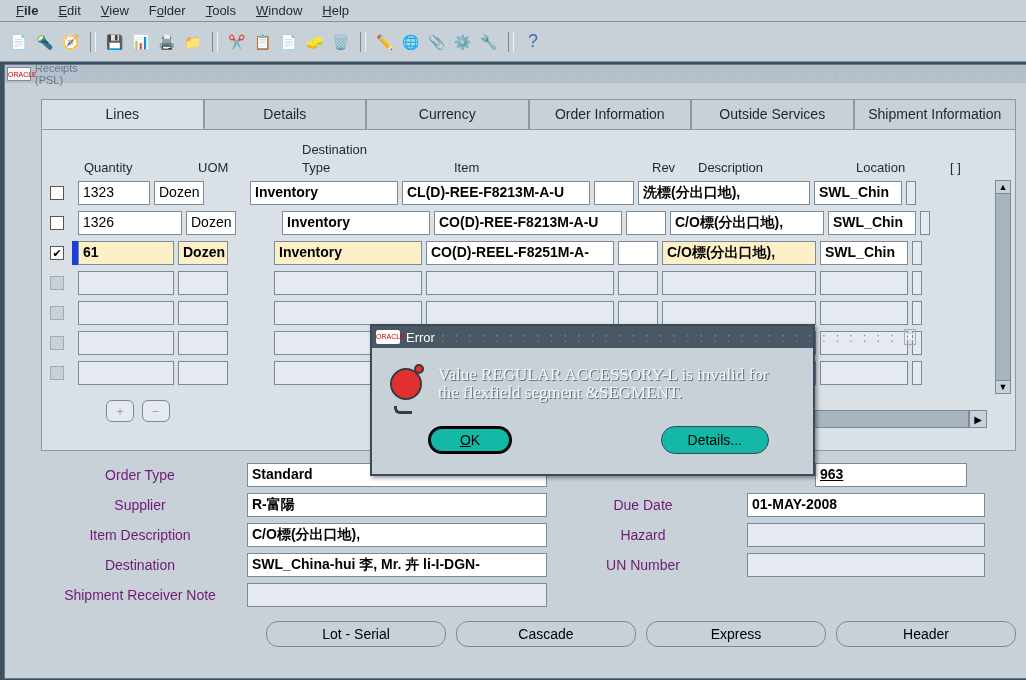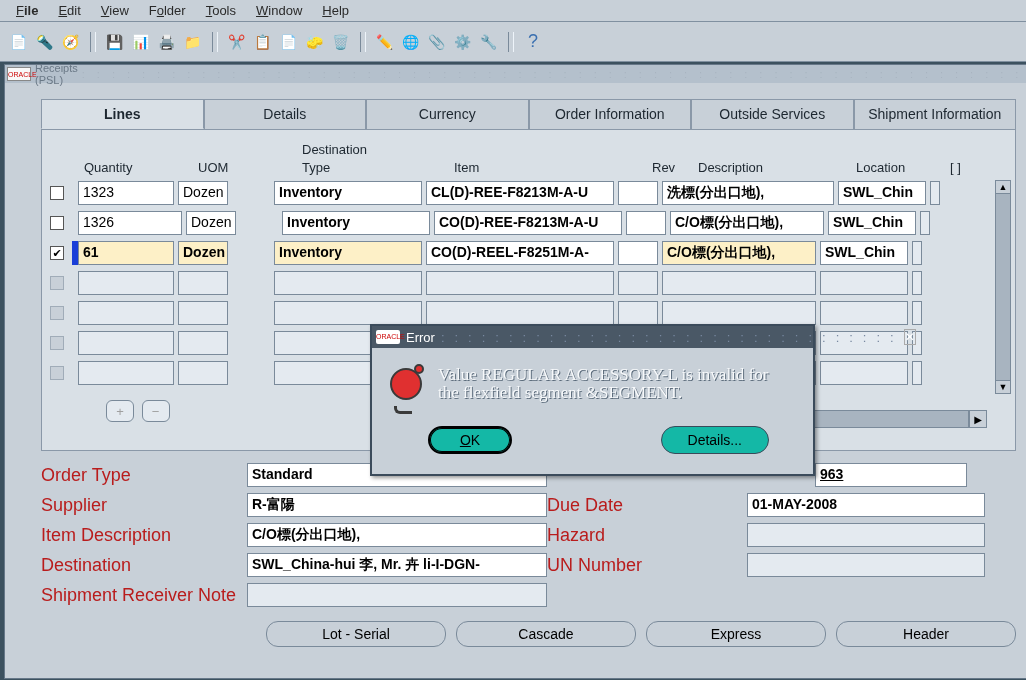--- a/index.html
+++ b/index.html
@@ -13,42 +13,42 @@
   .tbicon { width: 22px; height: 22px; display: inline-flex; align-items: center; justify-content: center; font-size: 14px; color: #3a5068; }
   .tbsep { width: 6px; height: 20px; border-left: 1px solid #7a8a9a; border-right: 1px solid #eef4fa; margin: 0 4px; }
 
   .mdi { position: absolute; left: 4px; top: 64px; right: 0; height: 615px; background: #c8d0d8; border: 1px solid #667788; border-right: none; }
   .mdi-title { height: 18px; background: #b4c0cc; display: flex; align-items: center; padding: 0 2px; font-size: 11px; color: #6a7886;}
   .mdi-title .spacer { flex: 1; }
   .mdi-title .oracle-logo { width: 24px; height: 14px; background: #f8f8f8; margin-right: 4px; font-size: 7px; color: #c00; text-align:center; line-height: 14px; border: 1px solid #888;}
 
   .tabrow { display: flex; margin: 16px 10px 0 36px; }
   .tab { flex: 1; padding: 6px 0; text-align: center; background: #c8d0d8; border: 1px solid #8a98a8; border-bottom: none; font-size: 14px; color: #1d2730; }
-  .tab.active { background: #d9e0e6; font-weight: bold; border-bottom: 1px solid #d9e0e6; }
+  .tab.active { background: #d9e0e6; font-weight: normal; border-bottom: 1px solid #d9e0e6; }
 
   .panel { margin: 0 10px 0 36px; background: #d9e0e6; border: 1px solid #8a98a8; padding: 8px 6px 12px 6px; position: relative; }
 
   .grid-zone { position: relative; }
   .colhead { position: absolute; font-size: 13px; color: #1d2730; }
 
   .rows { padding-top: 42px; }
   .row { display: flex; align-items: center; height: 26px; margin-bottom: 4px; }
   .chk { width: 14px; height: 14px; border: 1px solid #555; background: #fff; margin-left: 2px; margin-right: 8px; display:flex; align-items:center; justify-content:center; font-size:11px; color:#000;}
   .focusind { width: 6px; height: 24px; margin-right: 0; }
   .cell { height: 24px; background: #fff; border: 1px solid #7a8a9a; padding: 2px 4px; font-size: 14px; overflow: hidden; white-space: nowrap; margin-right: 4px;}
   .cell.sel { background: #fdf0c7; font-weight: bold; }
   .cell.empty { background: #e4eaf0; }
   .hscroll { display:flex; align-items:center; margin: 6px 0 0 254px;}
   .hscroll-arr { width:18px; height:18px; border:1px solid #7a8a9a; background:#c8d0d8; display:flex; align-items:center; justify-content:center; font-size:10px;}
   .hscroll-track { flex:1; height:18px; background:#a8b4c0; border:1px solid #7a8a9a; margin:0 0;}
   .smallbtn { width: 28px; height: 22px; border: 1px solid #7a8a9a; background: #e4eaf0; display:inline-flex; align-items:center; justify-content:center; margin-right:4px; color:#a0a0a0; border-radius: 6px;}
 
   .form-area { margin: 10px 10px 0 36px; }
   .form-row { display: flex; align-items: center; height: 28px; margin-bottom: 2px; }
-  .form-lbl { text-align: left; font-size: 18px; color: #b91c1c; }
+  .form-lbl { text-align: center; font-size: 14px; color: #701a75; }
   .form-inp { height: 24px; background: #fff; border: 1px solid #7a8a9a; padding: 2px 4px; font-size: 14px; overflow: hidden; white-space: nowrap;}
   .form-inp.ro { background: #e4eaf0; }
 
   .bottombtns { display: flex; justify-content: flex-end; gap: 10px; margin: 12px 10px 0 36px; }
   .bigbtn { width: 180px; height: 26px; border: 1px solid #7a8a9a; background: #c8d0d8; border-radius: 12px; font-size: 14px; display:flex; align-items:center; justify-content:center;}
 
   
   .vtrack { position:absolute; right:-2px; top: 42px; width: 16px; background:#a8b4c0; border:1px solid #7a8a9a;}
   .varr { width:14px; height:14px; background:#c8d0d8; border:1px solid #7a8a9a; font-size:9px; display:flex; align-items:center; justify-content:center;}
 
@@ -139,21 +139,21 @@
       <span class="colhead" style="left:604px; top:22px;">Rev</span>
       <span class="colhead" style="left:650px; top:22px;">Description</span>
       <span class="colhead" style="left:808px; top:22px;">Location</span>
       <span class="colhead" style="left:902px; top:22px;">[  ]</span>
 
       <div class="rows">
 
         <div class="row">
           <div class="chk"></div>
           <div class="focusind"></div>
-          <div class="cell" style="width:96px;">1323</div>
+          <div class="cell" style="width:72px;">1323</div>
           <div class="cell" style="width:50px;">Dozen</div>
           <div style="width:42px;"></div>
           <div class="cell" style="width:148px; font-weight:bold;">Inventory</div>
           <div class="cell" style="width:188px; font-weight:bold;">CL(D)-REE-F8213M-A-U</div>
           <div class="cell" style="width:40px;"></div>
           <div class="cell" style="width:172px; font-weight:bold;">洗標(分出口地), </div>
           <div class="cell" style="width:88px; font-weight:bold;">SWL_Chin</div>
           <div class="tickcol"></div>
         </div>
 

